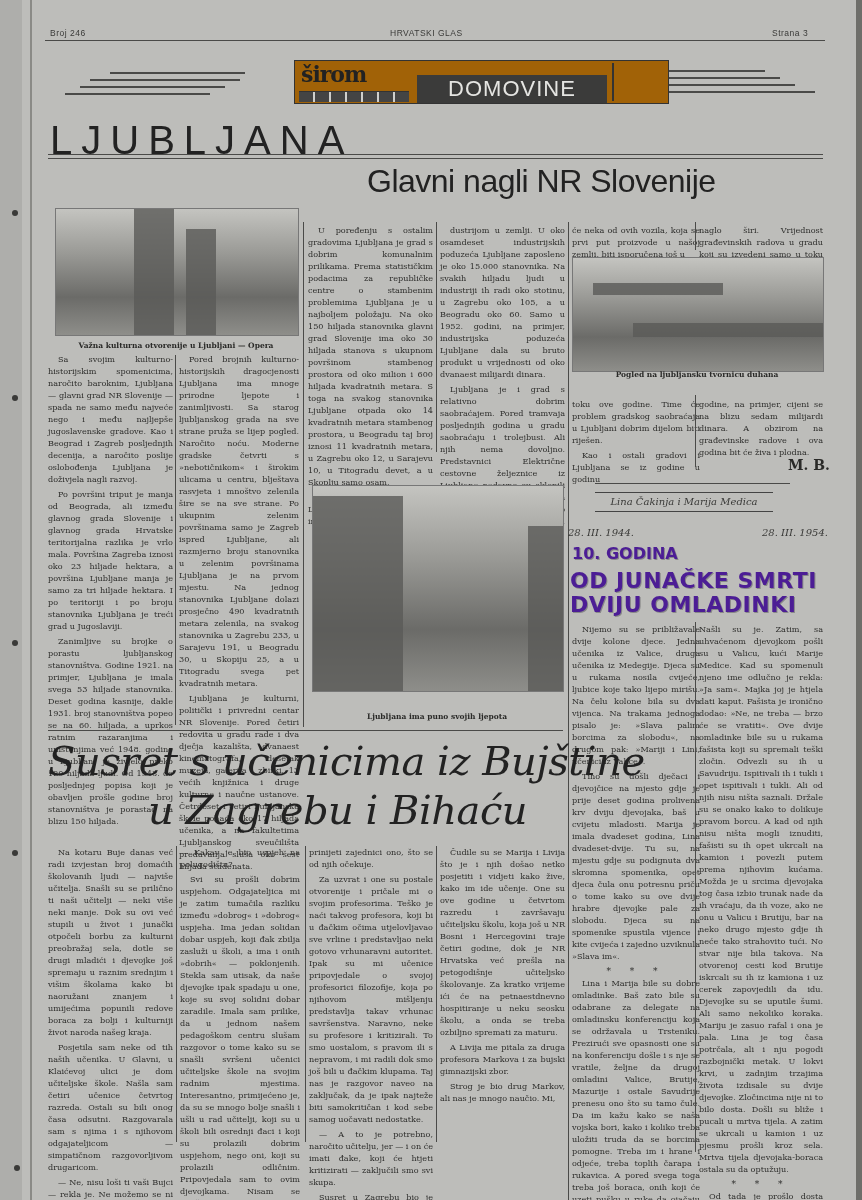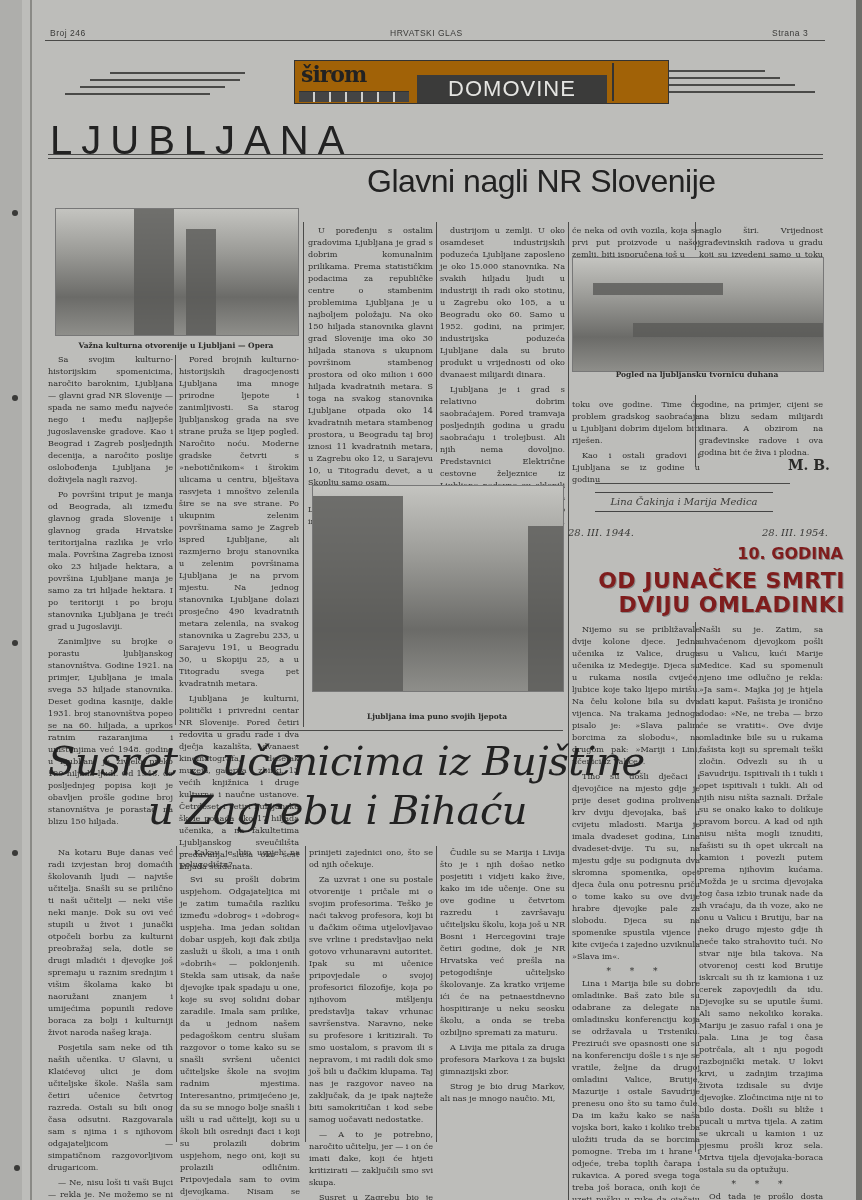--- a/index.html
+++ b/index.html
@@ -25,21 +25,21 @@
   .photo { position:absolute; border:1px solid #777; background:linear-gradient(180deg,#c4c4c0 0%,#9a9a96 35%,#6b6b68 70%,#8e8e8a 100%); overflow:hidden; }
   .photo .b1 { position:absolute; background:#5a5a57; opacity:0.8; }
   .cap { font-family:"DejaVu Serif", serif; font-weight:bold; font-size:7.5px; text-align:center; color:#2a2a28; }
   .col { position:absolute; font-size:8.1px; line-height:12px; text-align:justify; color:#2e2e2c; hyphens:auto; }
   .col p { margin:0 0 3px 0; text-indent:10px; }
   .vline { position:absolute; width:0; border-left:1px solid #4a4a48; }
   .script-title { font-family:"DejaVu Serif", serif; font-style:italic; font-size:40px; color:#222; letter-spacing:-0.5px; }
   .ribbon { position:absolute; left:595px; top:492px; width:178px; height:18px; border-top:1px solid #444; border-bottom:1px solid #444;
             font-style:italic; font-size:10px; text-align:center; line-height:18px; color:#3a3a38; }
   .date { font-style:italic; font-size:10px; color:#3a3a38; }
-  .deco { font-family:"DejaVu Sans", sans-serif; font-weight:bold; color:#7f1d1d; text-align:right; text-shadow:1px 1px 0 #888;margin-left:21px; }
+  .deco { font-family:"DejaVu Sans", sans-serif; font-weight:bold; color:#4c1d95; text-align:left; text-shadow:1px 1px 0 #888; }
   .sig { font-family:"DejaVu Serif", serif; font-weight:bold; font-size:14px; }
   .stars { font-size:9px; text-align:center; letter-spacing:8px; }
 </style>
 </head>
 <body>
 
 <div class="page">
   <div class="fold"></div>
   <div class="rightedge"></div>
 </div>

